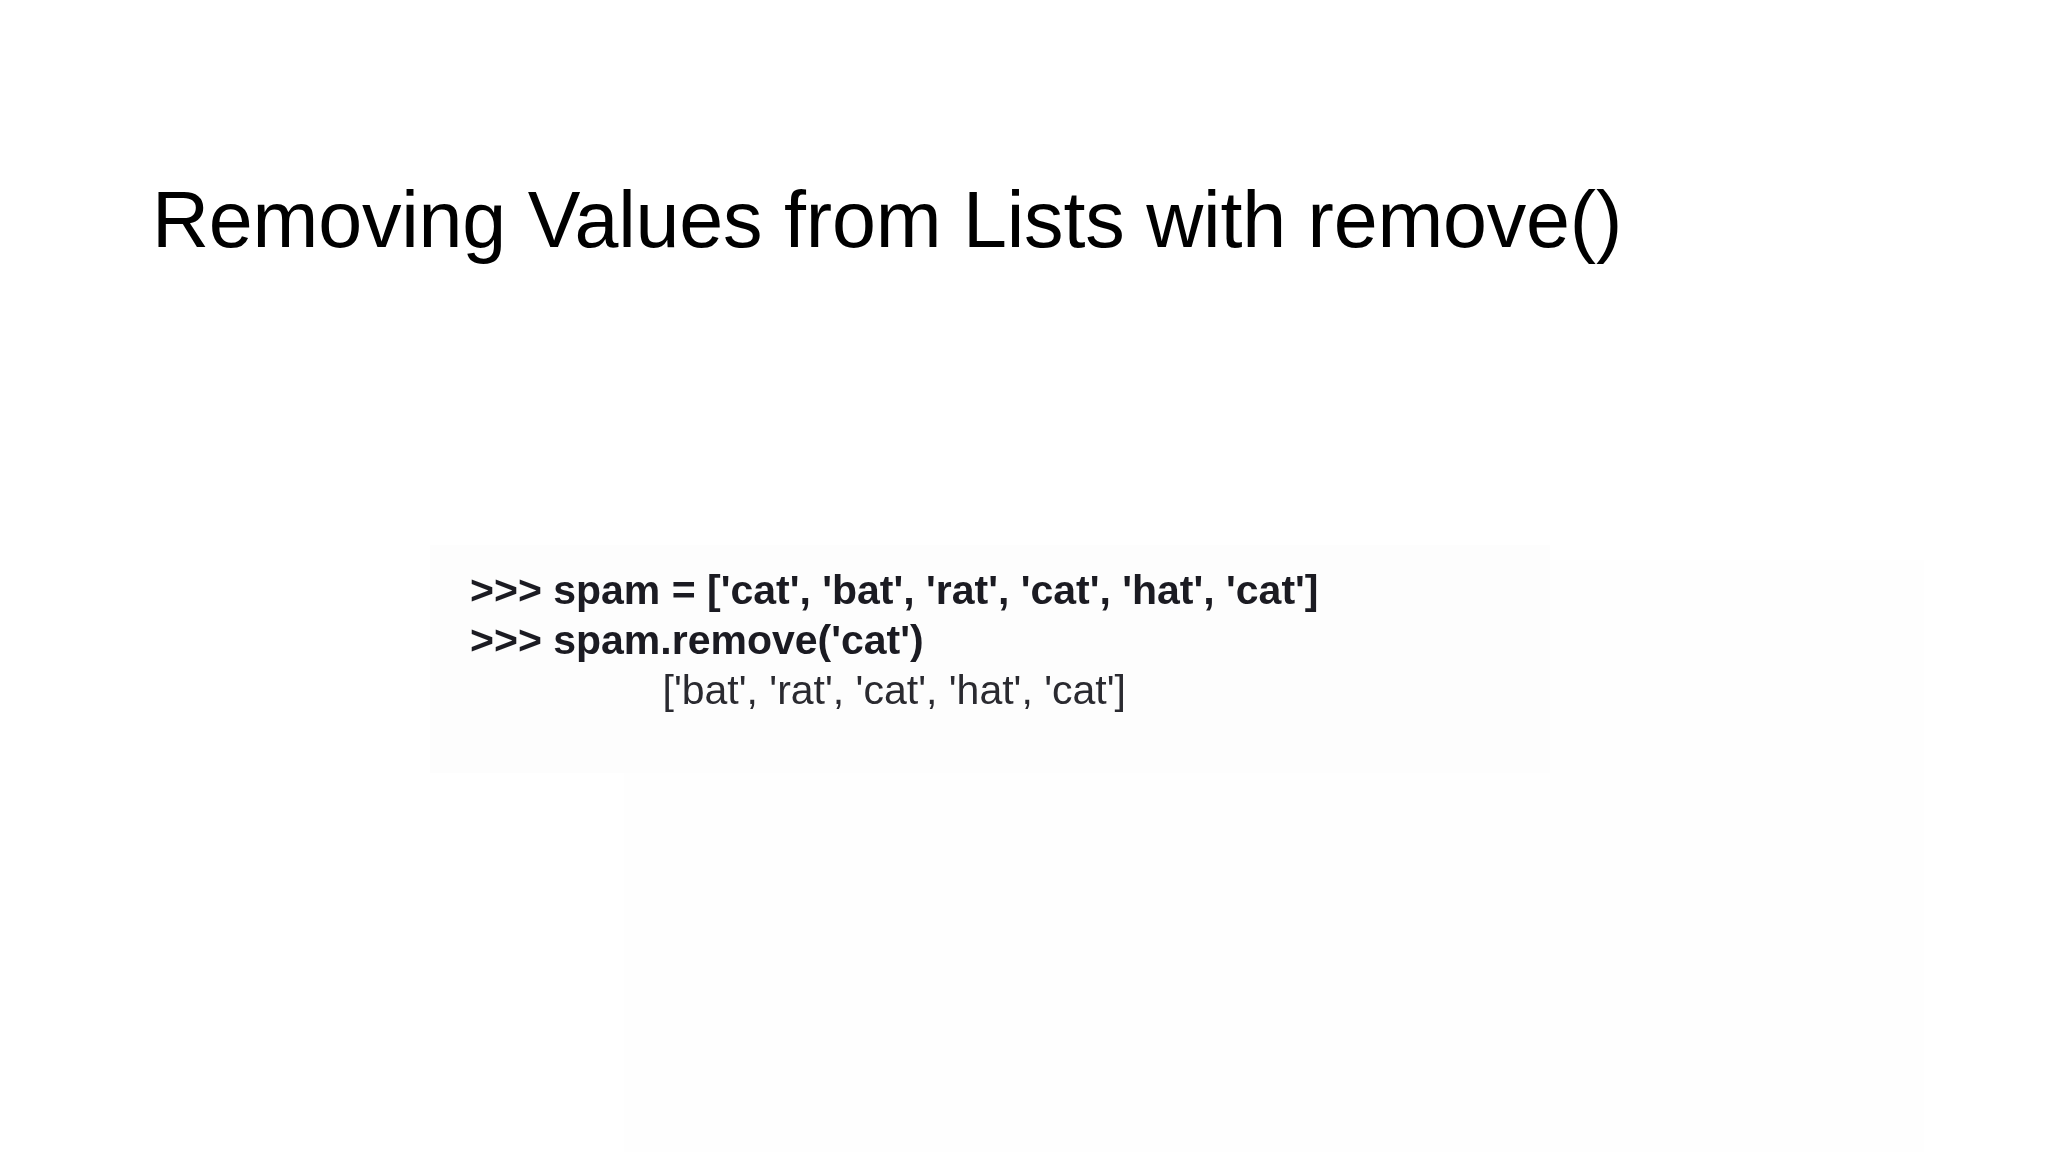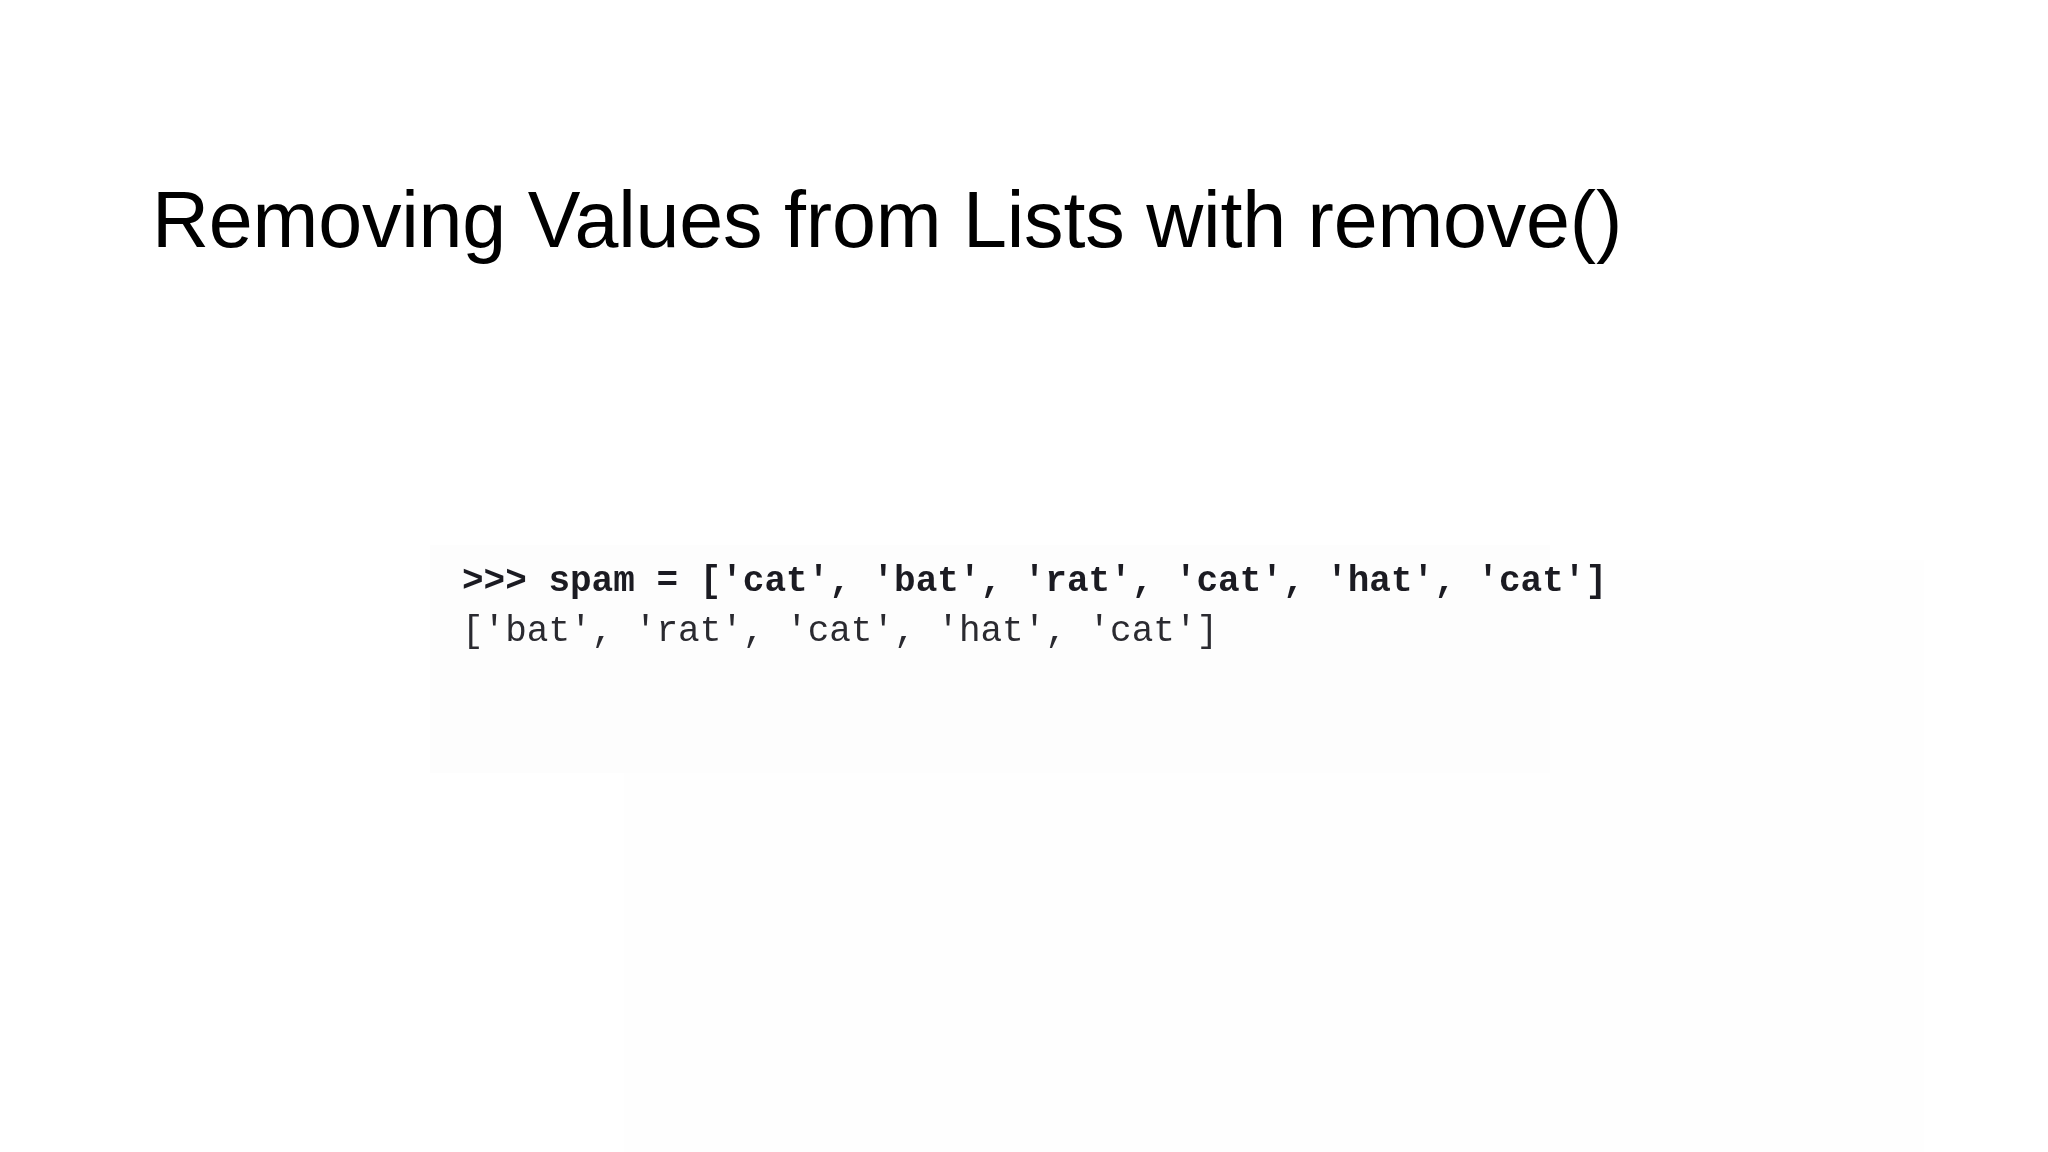--- a/index.html
+++ b/index.html
@@ -59,51 +59,52 @@
     width: 1300px;
     height: 620px;
     background: #fefefe;
     pointer-events: none;
   }
 
   #code-block {
     position: absolute;
     left: 24px;
     top: 4px;
-    margin: 8px;
+    margin: 16px;
     padding: 0;
-    font-family: Liberation Mono, monospace;
-    font-size: 36px;
+    font-family: Liberation Sans, sans-serif;
+    font-size: 41px;
     line-height: 50px;
     color: #222228;
     white-space: pre;
   }
 
   .code-line {
     display: block;
     height: 50px;
     white-space: pre;
   }
 
   .code-line.input {
     font-weight: 700;
     color: #1b1b22;
   }
 
   .code-line.output {
     font-weight: 400;
     color: #2a2a30;
+    text-align: center;
   }
 </style>
 </head>
 <body>
 
 <div id="slide">
 
   <h1 id="slide-title">Removing Values from Lists with remove()</h1>
 
   <div id="code-figure-wash"></div>
 
   <div id="code-figure">
-    <pre id="code-block"><span class="code-line input">&gt;&gt;&gt; spam = ['cat', 'bat', 'rat', 'cat', 'hat', 'cat']</span><span class="code-line output">['bat', 'rat', 'cat', 'hat', 'cat']</span></pre>
+    <pre id="code-block"><span class="code-line input">&gt;&gt;&gt; spam = ['cat', 'bat', 'rat', 'cat', 'hat', 'cat']</span><span class="code-line input">&gt;&gt;&gt; spam.remove('cat')</span><span class="code-line output">['bat', 'rat', 'cat', 'hat', 'cat']</span></pre>
   </div>
 
 </div>
 
 </body></html>

